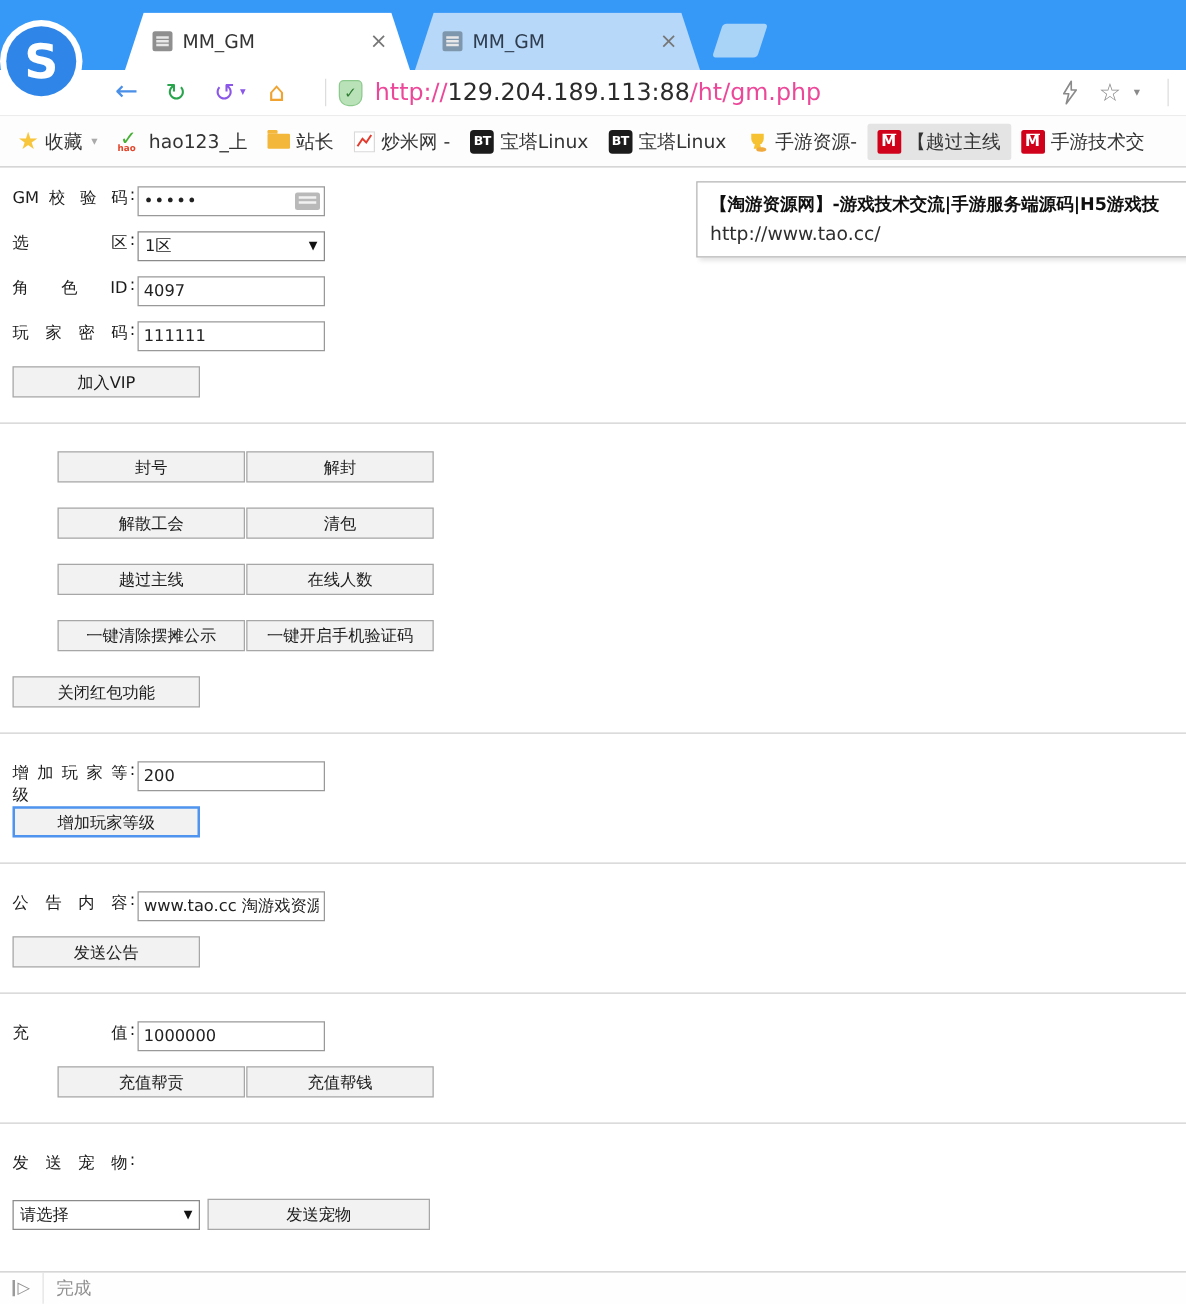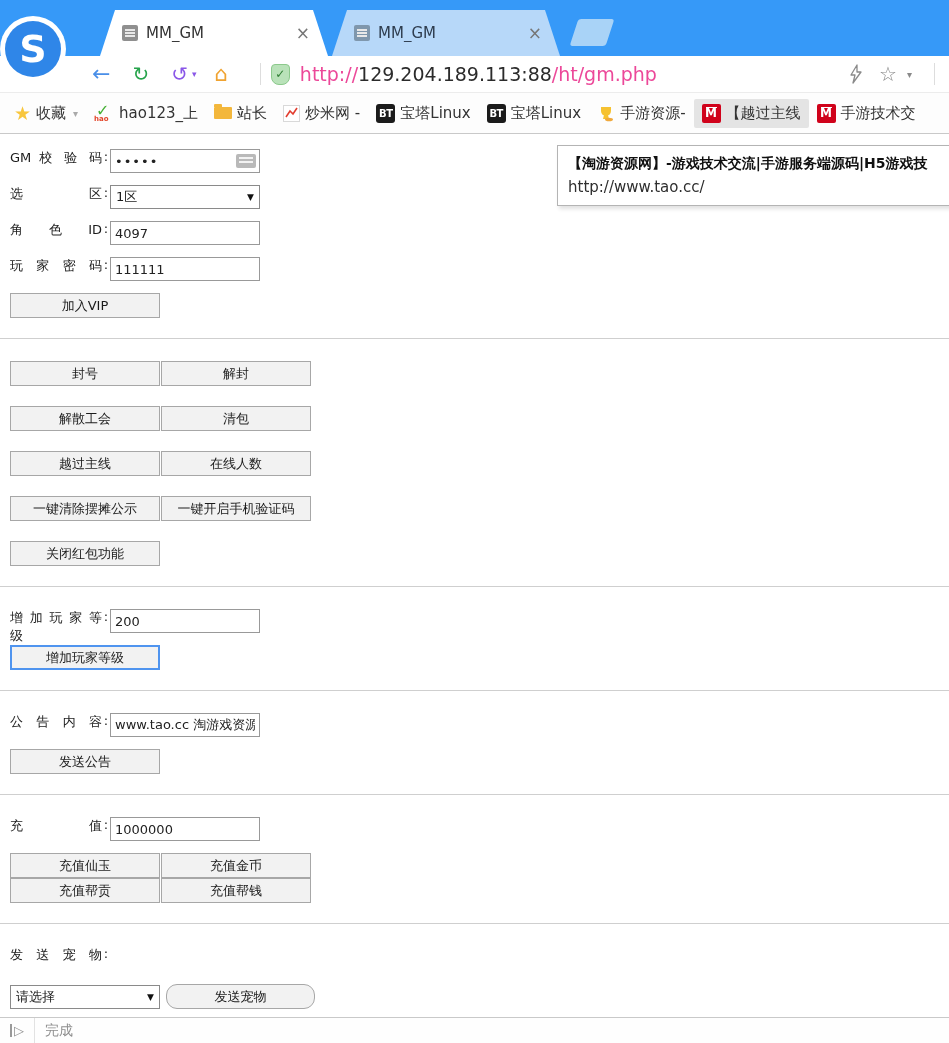--- a/index.html
+++ b/index.html
@@ -95,26 +95,26 @@
     background:#f2f2f2; box-shadow:0 4px 0 #f2f2f2; }
   .sel { width:150px; height:24px; border:1px solid #8a8a8a; background:#fff; display:flex;
     align-items:center; padding:0 5px; cursor:default; }
   .sel-val { flex:1; font-size:13px; }
   .sel-arrow { font-size:9px; color:#111; }
 
   .btn { width:150px; height:25px; background:#f2f2f2; border:1px solid #a7a7a7;
     font-size:13px; color:#1b1b1b; font-family:inherit; cursor:pointer;
     display:inline-flex; align-items:center; justify-content:center; }
   .btn.focus { border:2px solid #4f94ef; }
-  .btnrow { display:flex; gap:1px; margin-bottom:20px; }
+  .btnrow { display:flex; gap:1px; margin-bottom:20px;margin-left:36px; }
   .btnrow.nogap { margin-bottom:0; }
   .single { margin-bottom:0; }
   hr.sep { border:none; border-top:1px solid #cfcfcf; margin:20px 0 22px -10px; width:949px; }
   .petrow { display:flex; align-items:center; gap:6px; margin-top:14px; }
-  .petrow .btn { width:149px;border-radius:11px; }
+  .petrow .btn { width:178px; }
 
   
   .statusbar { position:absolute; left:0; right:0; bottom:0; height:26px; background:#fefefe;
     border-top:1px solid #c9c9c9; display:flex; align-items:center; font-size:14px; color:#8f8f8f; }
   .speed { width:34px; display:flex; justify-content:center; color:#8f8f8f; font-size:13px; }
   .speed-glyph { border-left:2px solid #9a9a9a; padding-left:2px; line-height:1; }
   .sb-div { width:1px; height:26px; background:#e2e2e2; margin-right:10px; }
 </style>
 </head>
 <body>
@@ -291,24 +291,20 @@
   <button class="btn single">发送公告</button>
 
   <hr class="sep">
 
   <div class="frow">
     <span class="flabel">充 值</span>
     <span class="colon">:</span>
     <input class="txt" type="text" value="1000000" style="">
   </div>
   <div class="btnrow nogap">
-    <button class="btn">充值仙玉</button>
-    <button class="btn">充值金币</button>
-  </div>
-  <div class="btnrow nogap">
     <button class="btn">充值帮贡</button>
     <button class="btn">充值帮钱</button>
   </div>
 
   <hr class="sep">
 
   <div class="frow" style="margin-bottom:0">
     <span class="flabel">发 送 宠 物</span>
     <span class="colon">:</span>
   </div>

